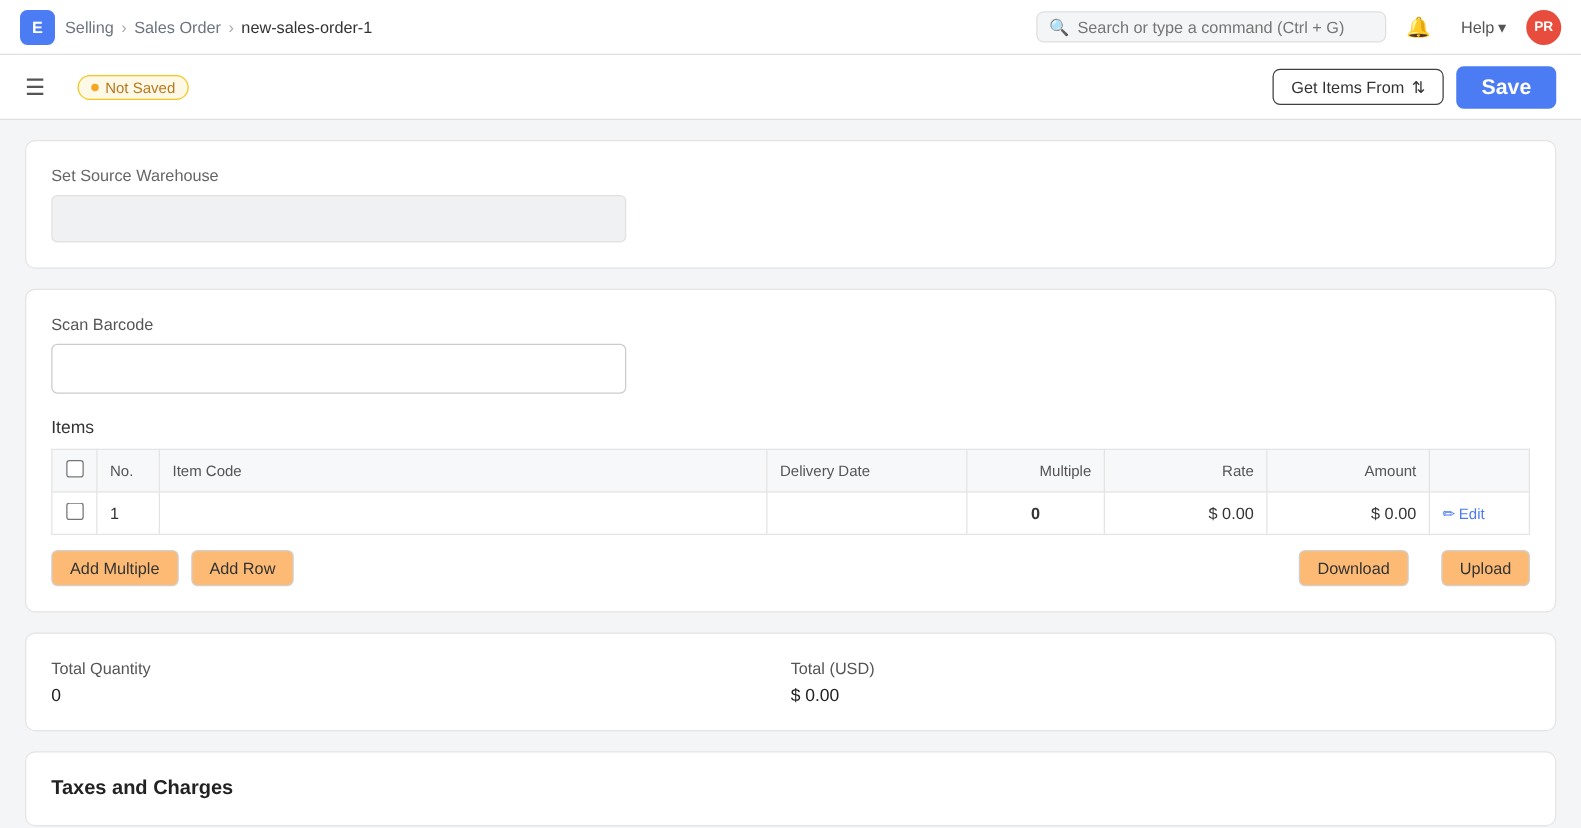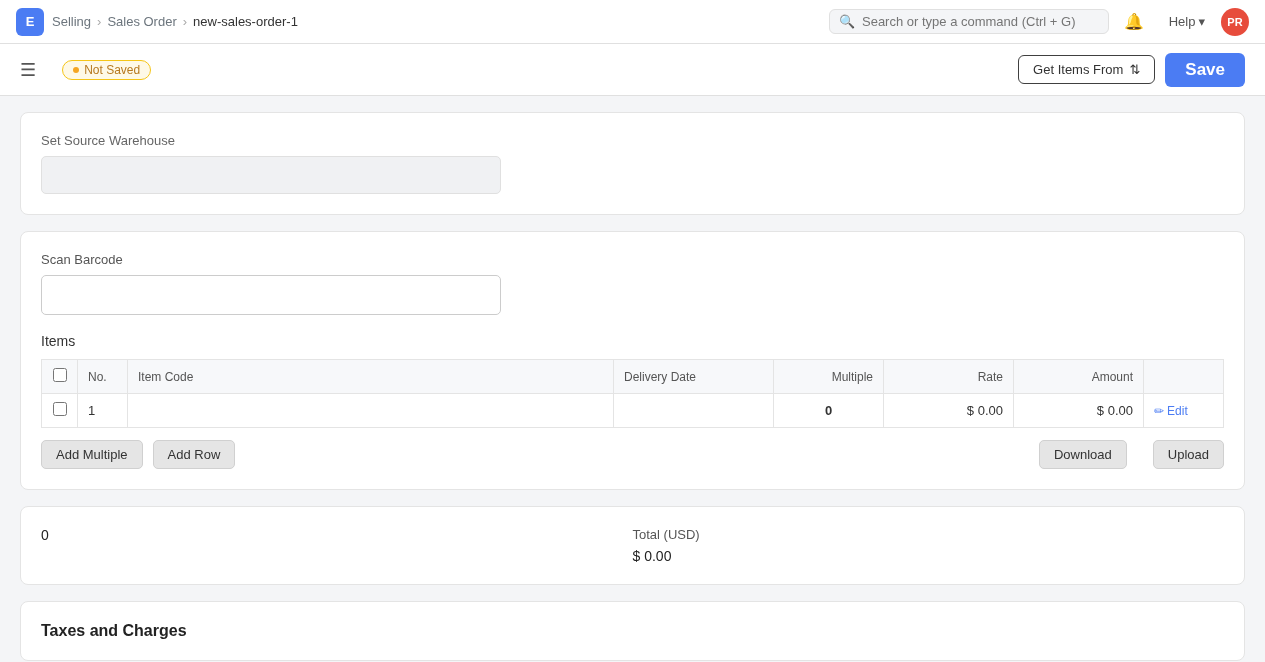--- a/index.html
+++ b/index.html
@@ -99,21 +99,21 @@
     .qty-col { width: 110px; }
     .rate-col { width: 130px; }
     .amount-col { width: 130px; }
     .action-col { width: 80px; }
 
     .edit-btn { color: #4b7cf3; font-size: 12px; cursor: pointer; background: none; border: none; display: flex; align-items: center; gap: 3px; }
 
     .table-actions { display: flex; align-items: center; gap: 10px; margin-top: 12px; }
     .table-right-actions { margin-left: auto; display: flex; gap: 26px; }
     .action-btn {
-      border: 1px solid #d0d0d0; background: #e5e5e5; border-radius: 5px;
+      border: 1px solid #d0d0d0; background: #fdba74; border-radius: 5px;
       padding: 6px 14px; font-size: 13px; cursor: pointer; color: #333;
     }
 
     
     .totals-section { display: flex; gap: 0; }
     .totals-left { flex: 1; }
     .totals-right { flex: 1; }
     .total-label { font-size: 13px; color: #555; margin-bottom: 6px; }
     .total-value { font-size: 14px; color: #222; font-weight: 500; }
 
@@ -224,20 +224,21 @@
       <div class="table-right-actions">
         <button class="action-btn">Download</button>
         <button class="action-btn">Upload</button>
       </div>
     </div>
   </div>
 
   <div class="card">
     <div class="totals-section">
       <div class="totals-left">
+        <div class="total-label">Total Quantity</div>
         <div class="total-value">0</div>
       </div>
       <div class="totals-right">
         <div class="total-label">Total (USD)</div>
         <div class="total-value">$ 0.00</div>
       </div>
     </div>
   </div>
 
   <div class="card">

